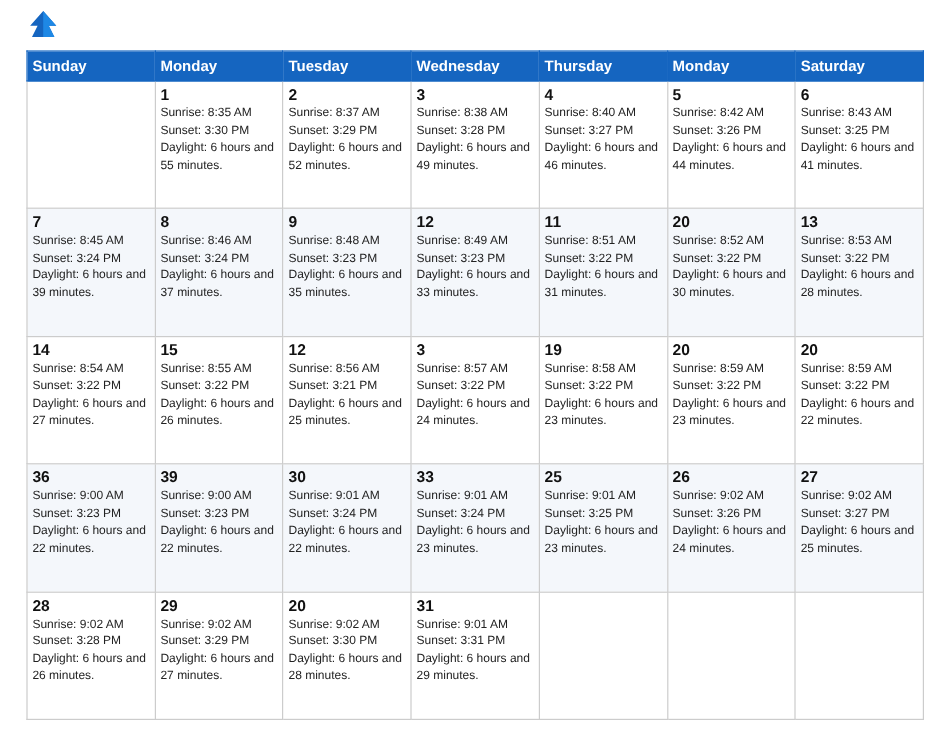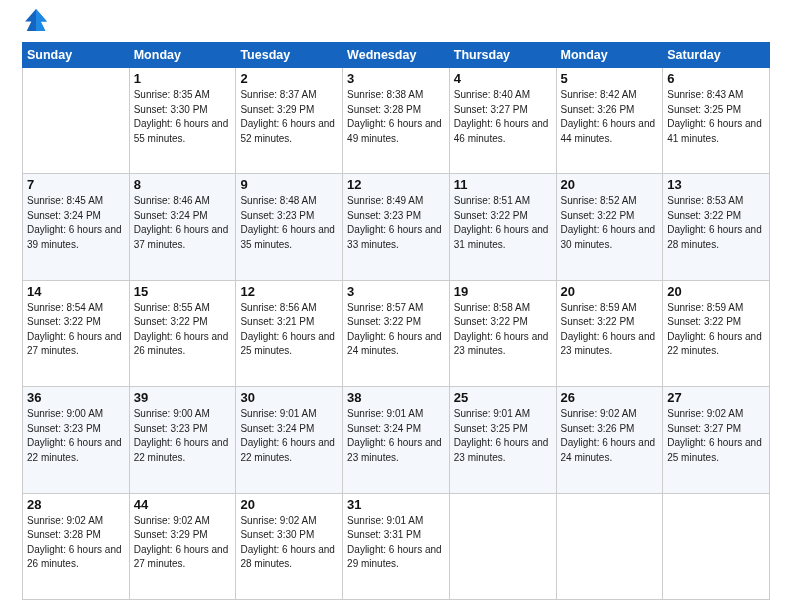--- a/index.html
+++ b/index.html
@@ -231,21 +231,21 @@
           </td>
           <td>
             <span class="day-number">39</span>
             <div class="cell-text">Sunrise: 9:00 AM<br>Sunset: 3:23 PM<br>Daylight: 6 hours and 22 minutes.</div>
           </td>
           <td>
             <span class="day-number">30</span>
             <div class="cell-text">Sunrise: 9:01 AM<br>Sunset: 3:24 PM<br>Daylight: 6 hours and 22 minutes.</div>
           </td>
           <td>
-            <span class="day-number">38</span>
+            <span class="day-number">33</span>
             <div class="cell-text">Sunrise: 9:01 AM<br>Sunset: 3:24 PM<br>Daylight: 6 hours and 23 minutes.</div>
           </td>
           <td>
             <span class="day-number">25</span>
             <div class="cell-text">Sunrise: 9:01 AM<br>Sunset: 3:25 PM<br>Daylight: 6 hours and 23 minutes.</div>
           </td>
           <td>
             <span class="day-number">26</span>
             <div class="cell-text">Sunrise: 9:02 AM<br>Sunset: 3:26 PM<br>Daylight: 6 hours and 24 minutes.</div>
           </td>
@@ -253,21 +253,21 @@
             <span class="day-number">27</span>
             <div class="cell-text">Sunrise: 9:02 AM<br>Sunset: 3:27 PM<br>Daylight: 6 hours and 25 minutes.</div>
           </td>
         </tr>
         <tr>
           <td>
             <span class="day-number">28</span>
             <div class="cell-text">Sunrise: 9:02 AM<br>Sunset: 3:28 PM<br>Daylight: 6 hours and 26 minutes.</div>
           </td>
           <td>
-            <span class="day-number">44</span>
+            <span class="day-number">29</span>
             <div class="cell-text">Sunrise: 9:02 AM<br>Sunset: 3:29 PM<br>Daylight: 6 hours and 27 minutes.</div>
           </td>
           <td>
             <span class="day-number">20</span>
             <div class="cell-text">Sunrise: 9:02 AM<br>Sunset: 3:30 PM<br>Daylight: 6 hours and 28 minutes.</div>
           </td>
           <td>
             <span class="day-number">31</span>
             <div class="cell-text">Sunrise: 9:01 AM<br>Sunset: 3:31 PM<br>Daylight: 6 hours and 29 minutes.</div>
           </td>

